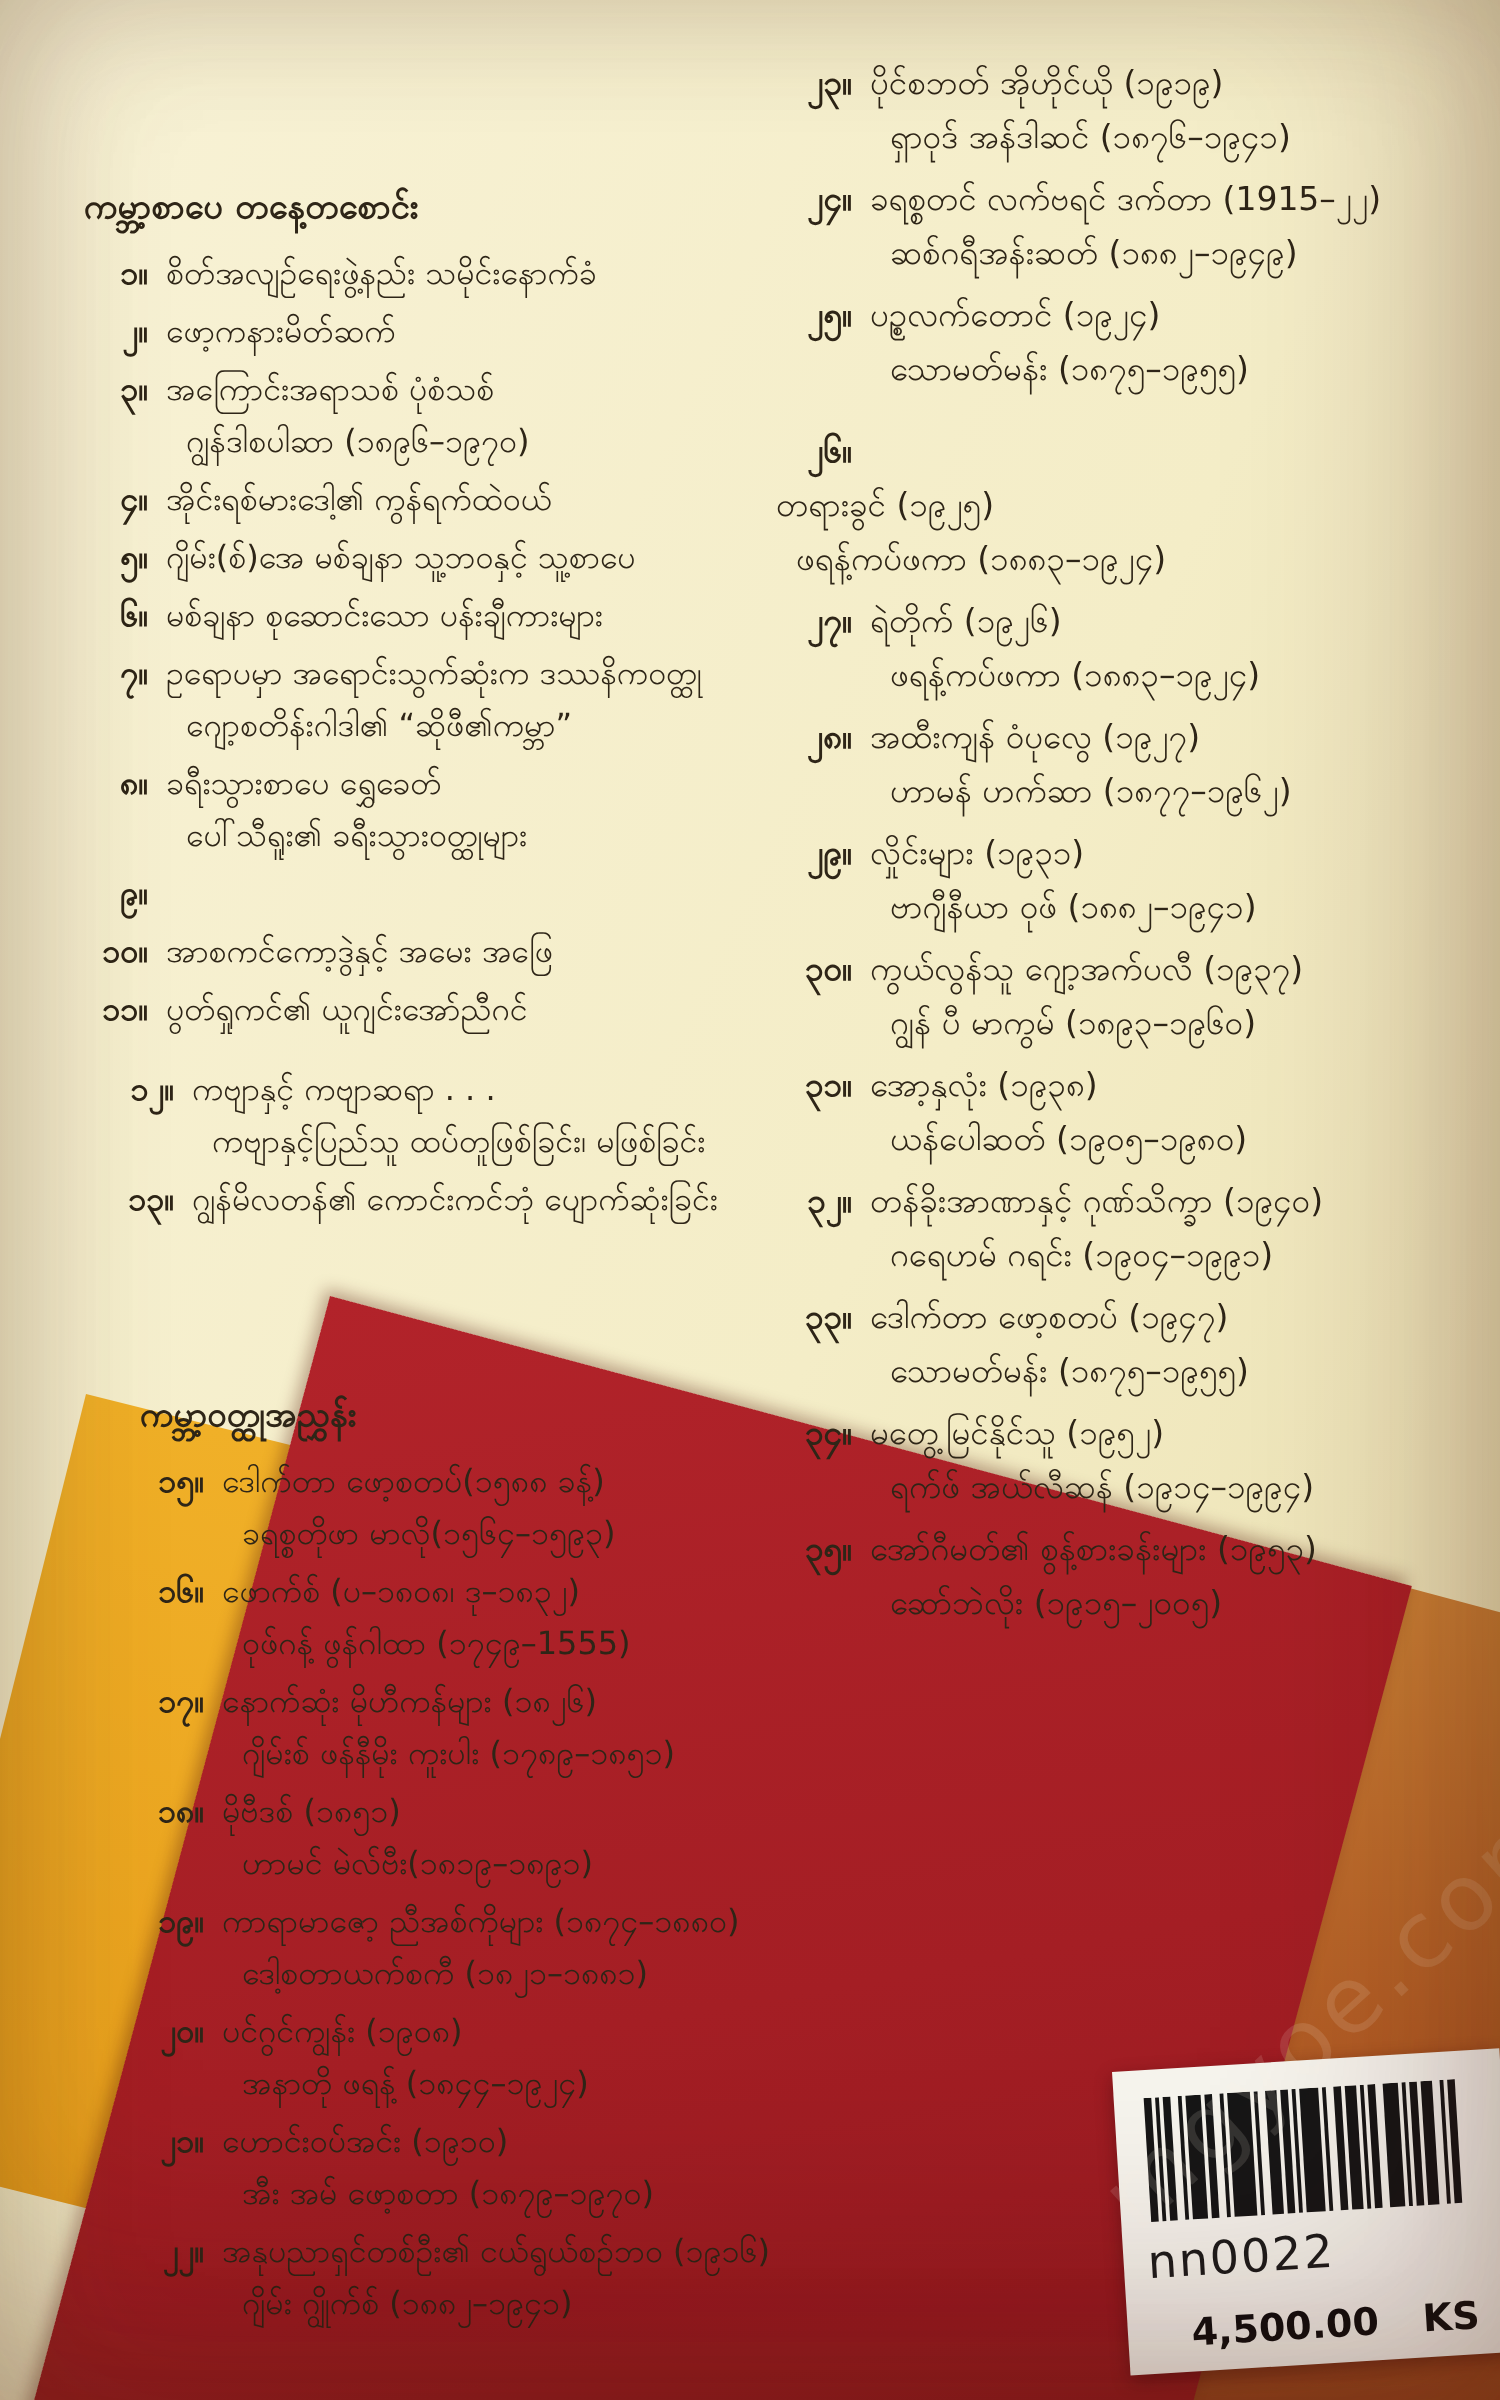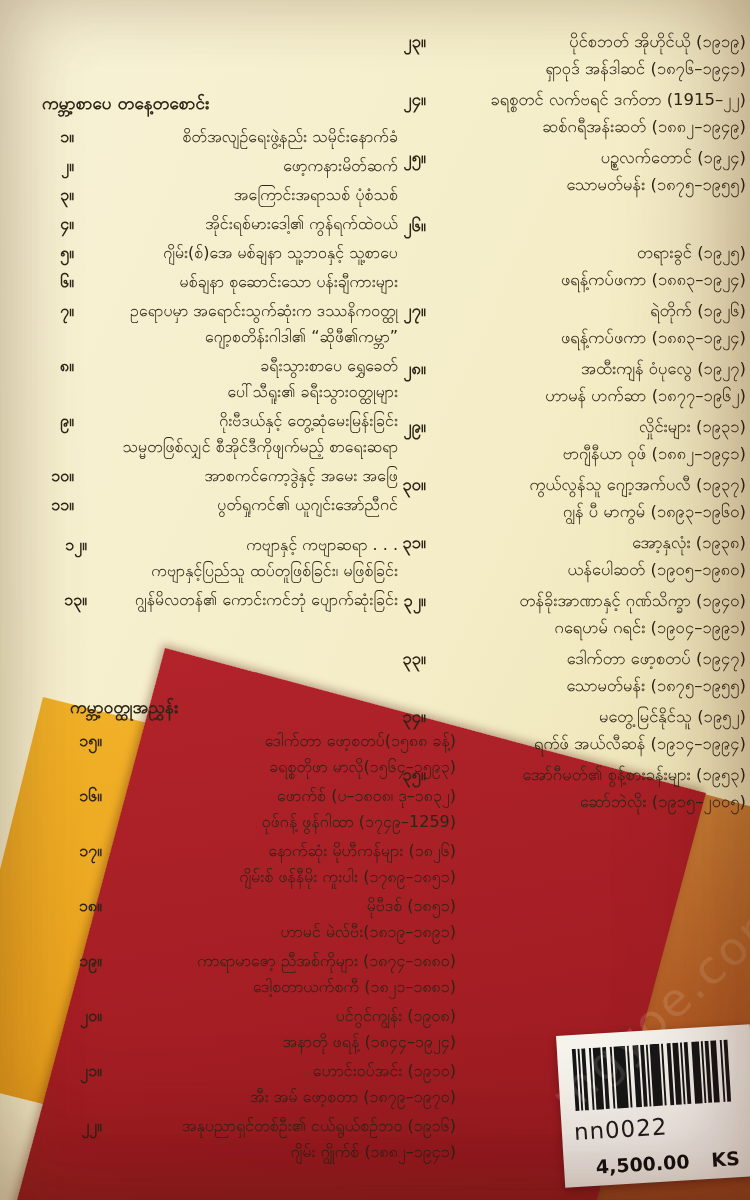--- a/index.html
+++ b/index.html
@@ -18,21 +18,21 @@
     box-shadow:-3px -3px 8px rgba(80,20,10,.35);z-index:3;}
 
   .col{position:absolute;z-index:5;}
   #left-col{left:36px;top:92px;width:362px;}
   #left-col2{left:64px;top:696px;width:392px;}
   #right-col{left:388px;top:28px;width:358px;}
 
   .section-header{font-weight:bold;font-size:17px;margin:0 0 7px 6px;letter-spacing:.2px;}
   .toc-item{display:flex;margin-bottom:3px;font-size:16px;line-height:26px;}
   .toc-item .num{width:38px;min-width:38px;text-align:right;padding-right:9px;font-weight:bold;}
-  .lines{flex:1;text-align:right;}
+  .lines{flex:1;}
   .line + .line{padding-left:10px;}
   #right-items .toc-item{font-size:16.5px;line-height:27px;margin-bottom:4px;}
   #right-items .toc-item:nth-child(4){margin-top:14px;flex-direction:column;}
   #left1-items .toc-item:nth-child(12){margin-top:14px;}
   #left1-items .toc-item:nth-child(n+12){margin-left:13px;}
 
   #price-label{position:absolute;left:556px;top:1036px;width:194px;height:152px;
     background:#f6f4ed;transform:rotate(-3.5deg);transform-origin:top left;z-index:6;
     box-shadow:0 3px 9px rgba(60,10,10,.45);padding:12px 10px 8px 12px;box-sizing:border-box;}
   #barcode{display:block;margin:2px 0 4px 0;}
@@ -68,20 +68,21 @@
       <div class="toc-item">
         <span class="num">၂။</span>
         <div class="lines">
           <div class="line">ဖော့ကနားမိတ်ဆက်</div>
         </div>
       </div>
       <div class="toc-item">
         <span class="num">၃။</span>
         <div class="lines">
           <div class="line">အကြောင်းအရာသစ် ပုံစံသစ်</div>
+          <div class="line">ဂျွန်ဒါစပါဆာ (၁၈၉၆–၁၉၇၀)</div>
         </div>
       </div>
       <div class="toc-item">
         <span class="num">၄။</span>
         <div class="lines">
           <div class="line">အိုင်းရစ်မားဒေါ့၏ ကွန်ရက်ထဲဝယ်</div>
         </div>
       </div>
       <div class="toc-item">
         <span class="num">၅။</span>
@@ -104,24 +105,20 @@
       </div>
       <div class="toc-item">
         <span class="num">၈။</span>
         <div class="lines">
           <div class="line">ခရီးသွားစာပေ ရွှေခေတ်</div>
           <div class="line">ပေါ်သီရူး၏ ခရီးသွားဝတ္ထုများ</div>
         </div>
       </div>
       <div class="toc-item">
         <span class="num">၉။</span>
-        <div class="lines">
-          <div class="line">ဂိုးဗီဒယ်နှင့် တွေ့ဆုံမေးမြန်းခြင်း</div>
-          <div class="line">သမ္မတဖြစ်လျှင် စီအိုင်ဒီကိုဖျက်မည့် စာရေးဆရာ</div>
-        </div>
       </div>
       <div class="toc-item">
         <span class="num">၁၀။</span>
         <div class="lines">
           <div class="line">အာစကင်ကော့ဒွဲနှင့် အမေး အဖြေ</div>
         </div>
       </div>
       <div class="toc-item">
         <span class="num">၁၁။</span>
         <div class="lines">
@@ -151,21 +148,21 @@
         <span class="num">၁၅။</span>
         <div class="lines">
           <div class="line">ဒေါက်တာ ဖော့စတပ်(၁၅၈၈ ခန့်)</div>
           <div class="line">ခရစ္စတိုဖာ မာလို(၁၅၆၄–၁၅၉၃)</div>
         </div>
       </div>
       <div class="toc-item">
         <span class="num">၁၆။</span>
         <div class="lines">
           <div class="line">ဖောက်စ် (ပ–၁၈၀၈၊ ဒု–၁၈၃၂)</div>
-          <div class="line">ဝုဖ်ဂန့် ဖွန်ဂါထာ (၁၇၄၉–1259)</div>
+          <div class="line">ဝုဖ်ဂန့် ဖွန်ဂါထာ (၁၇၄၉–1555)</div>
         </div>
       </div>
       <div class="toc-item">
         <span class="num">၁၇။</span>
         <div class="lines">
           <div class="line">နောက်ဆုံး မိုဟီကန်များ (၁၈၂၆)</div>
           <div class="line">ဂျိမ်းစ် ဖန်နီမိုး ကူးပါး (၁၇၈၉–၁၈၅၁)</div>
         </div>
       </div>
       <div class="toc-item">

